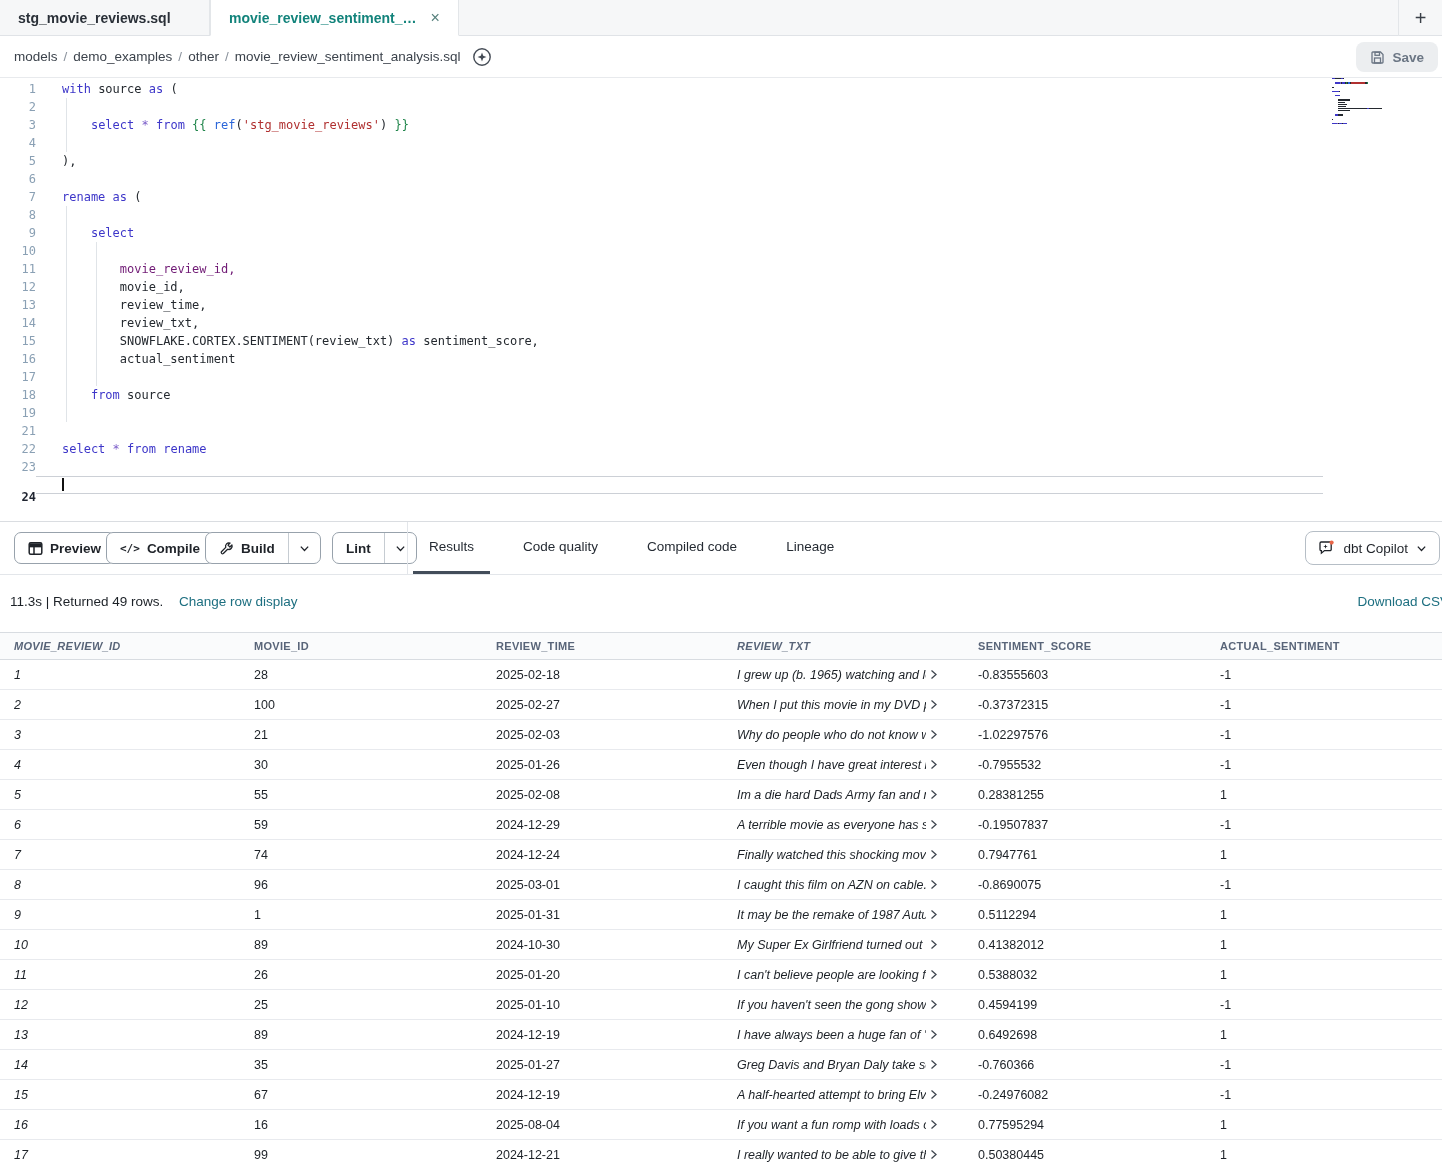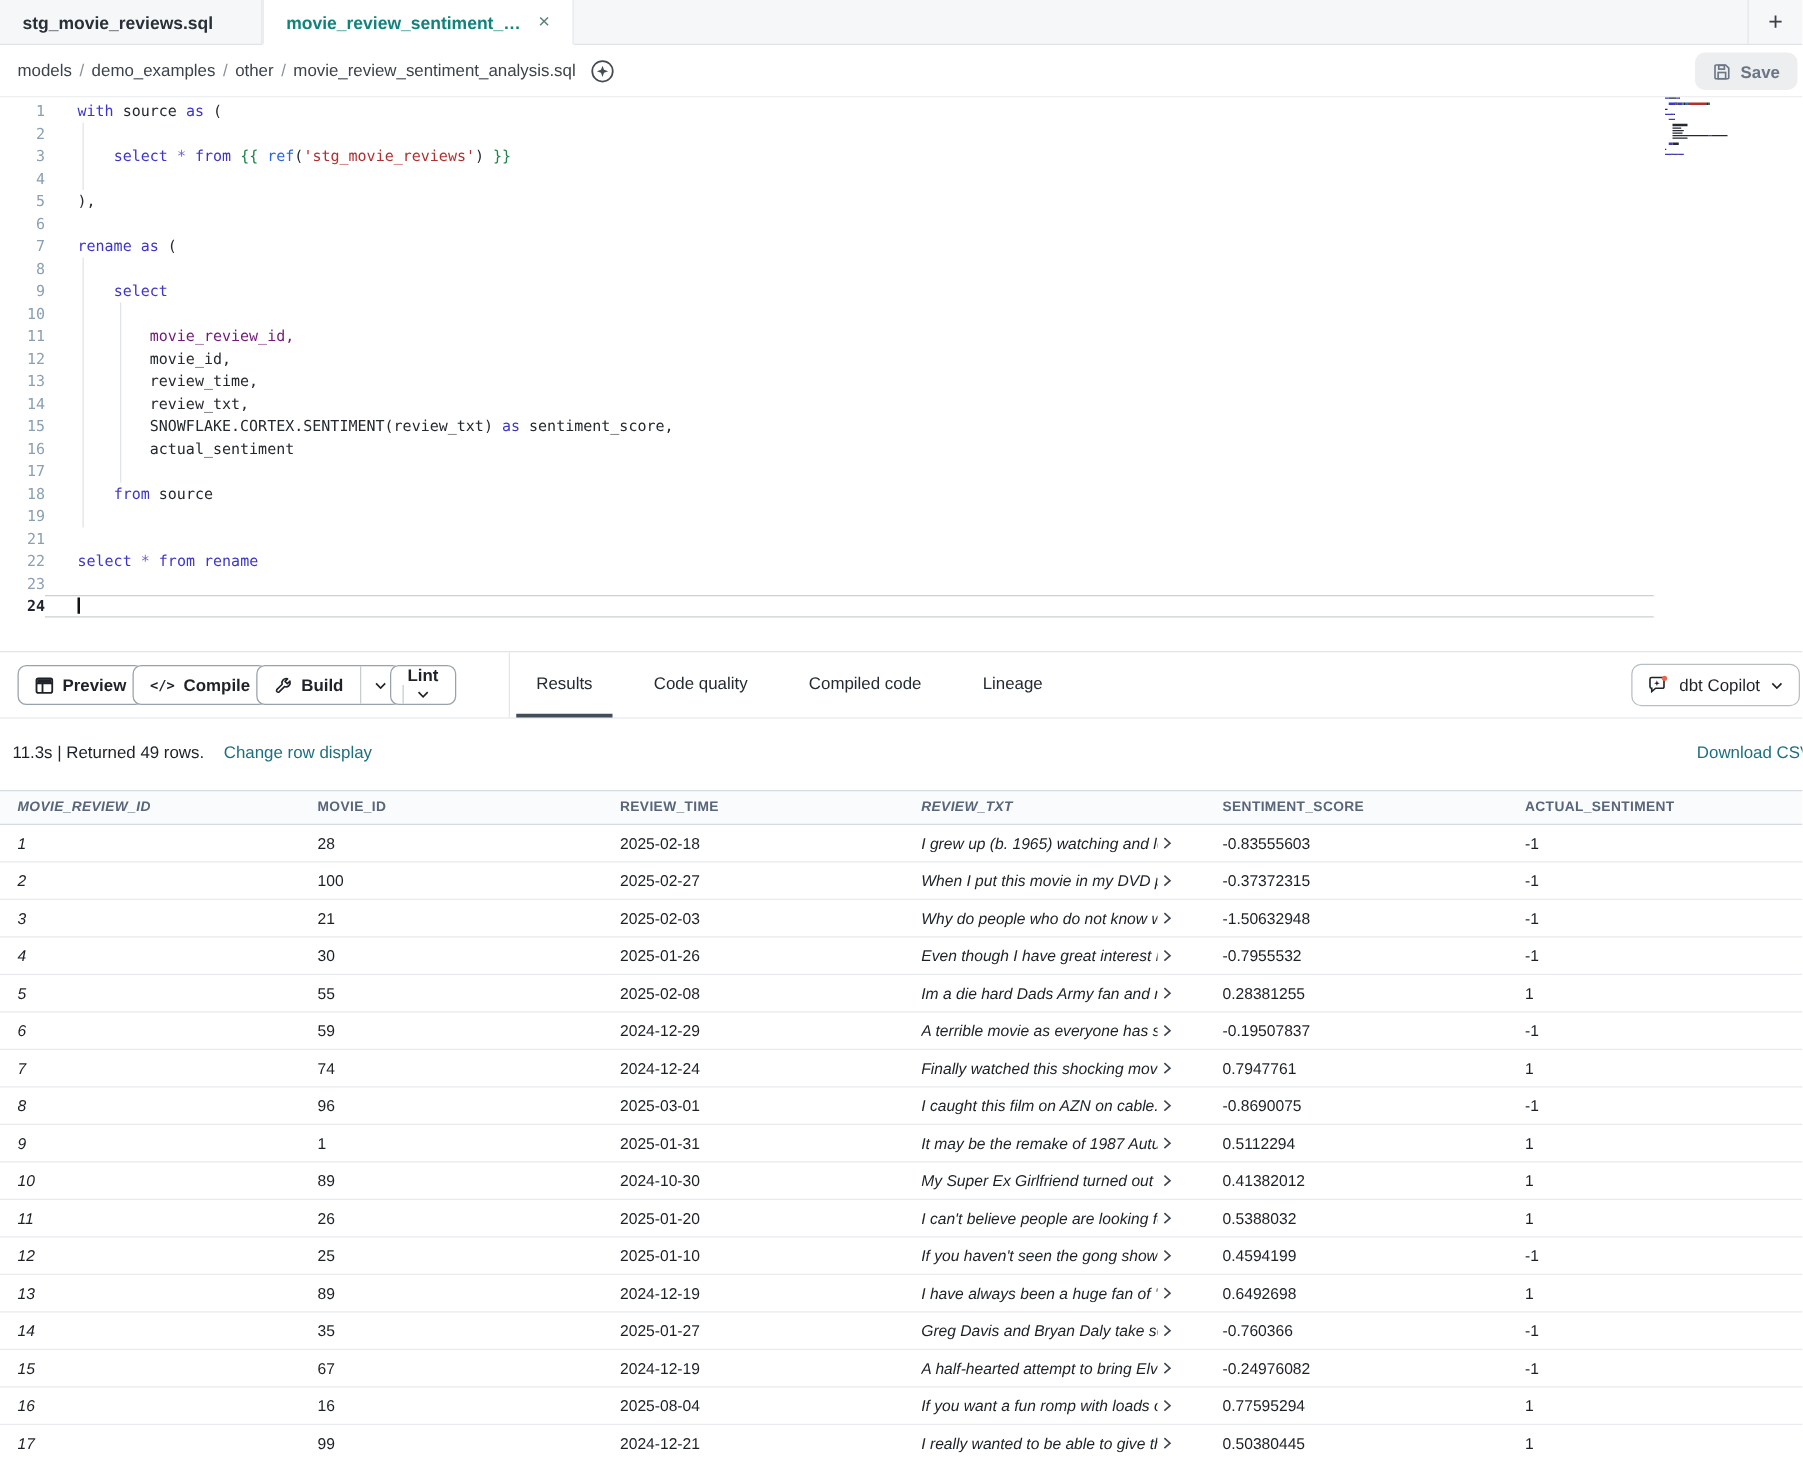--- a/index.html
+++ b/index.html
@@ -26,21 +26,21 @@
   .crumb-icon { margin-left:10px; display:inline-flex; }
   .savebtn { position:absolute; right:4px; top:6px; height:30px; padding:0 14px;
     background:#eceef0; border-radius:8px; display:flex; align-items:center; gap:7px;
     font-size:13.5px; color:#6b7684; font-weight:600; cursor:pointer; }
 
   
   .editor { height:444px; border-bottom:1px solid #dadde1; position:relative;
     background:#fff; padding-top:2px; font-family:"DejaVu Sans Mono", monospace; font-size:12px; }
   .cl { display:flex; height:18px; line-height:18px; white-space:pre; }
   .ln { width:36px; text-align:right; color:#8aa0b4; flex:none; }
-  .cl.active .ln { color:#1f2430; font-weight:700; }
+  .cl.active .ln { color:#1f2430; font-weight:700;margin-top:12px; }
   .cd { width:1287px; padding-left:26px; box-sizing:border-box; }
   .cl.active .cd { box-shadow: inset 0 1px 0 #ccd0d6, inset 0 -1px 0 #ccd0d6; }
   .cursor { display:inline-block; width:1.5px; height:13px; background:#111;
     vertical-align:-2px; }
   .guide { position:absolute; width:1px; background:#e0e4e8; }
   .minimap { position:absolute; top:0; left:1332px; width:66px; }
   .mml { display:flex; height:1.3px; margin-bottom:0.85px; }
   .mml span { height:100%; display:block; }
 
   
@@ -265,21 +265,21 @@
           </svg>
       </span>
       <span>Build</span>
     </span>
     <span class="drop">
       <svg width="11" height="11" viewBox="0 0 12 12">
           <polyline points="2,4 6,8.2 10,4" fill="none" stroke="#1f2329" stroke-width="1.4"></polyline>
         </svg>
     </span>
   </div>
-  <div class="btn" style="left:312px;flex-direction:column;">
+  <div class="btn" style="left:332px;">
     <span class="seg">
         <span>Lint</span>
       </span>
     <span class="drop">
       <svg width="11" height="11" viewBox="0 0 12 12">
           <polyline points="2,4 6,8.2 10,4" fill="none" stroke="#1f2329" stroke-width="1.4"></polyline>
         </svg>
     </span>
   </div>
   <div class="tb-divider"></div>
@@ -365,21 +365,21 @@
         <div class="tc c1">21</div>
         <div class="tc c2">2025-02-03</div>
         <div class="tc c3">
           <span class="txt">Why do people who do not know what…</span>
           <span class="chev">
             <svg width="8" height="11" viewBox="0 0 8 11">
               <polyline points="1.5,1.5 6,5.5 1.5,9.5" fill="none" stroke="#3f4650" stroke-width="1.3"></polyline>
             </svg>
           </span>
         </div>
-        <div class="tc c4">-1.50632948</div>
+        <div class="tc c4">-1.02297576</div>
         <div class="tc c5">-1</div>
       </div>
       <div class="trow">
         <div class="tc c0">4</div>
         <div class="tc c1">30</div>
         <div class="tc c2">2025-01-26</div>
         <div class="tc c3">
           <span class="txt">Even though I have great interest in Bi…</span>
           <span class="chev">
             <svg width="8" height="11" viewBox="0 0 8 11">

